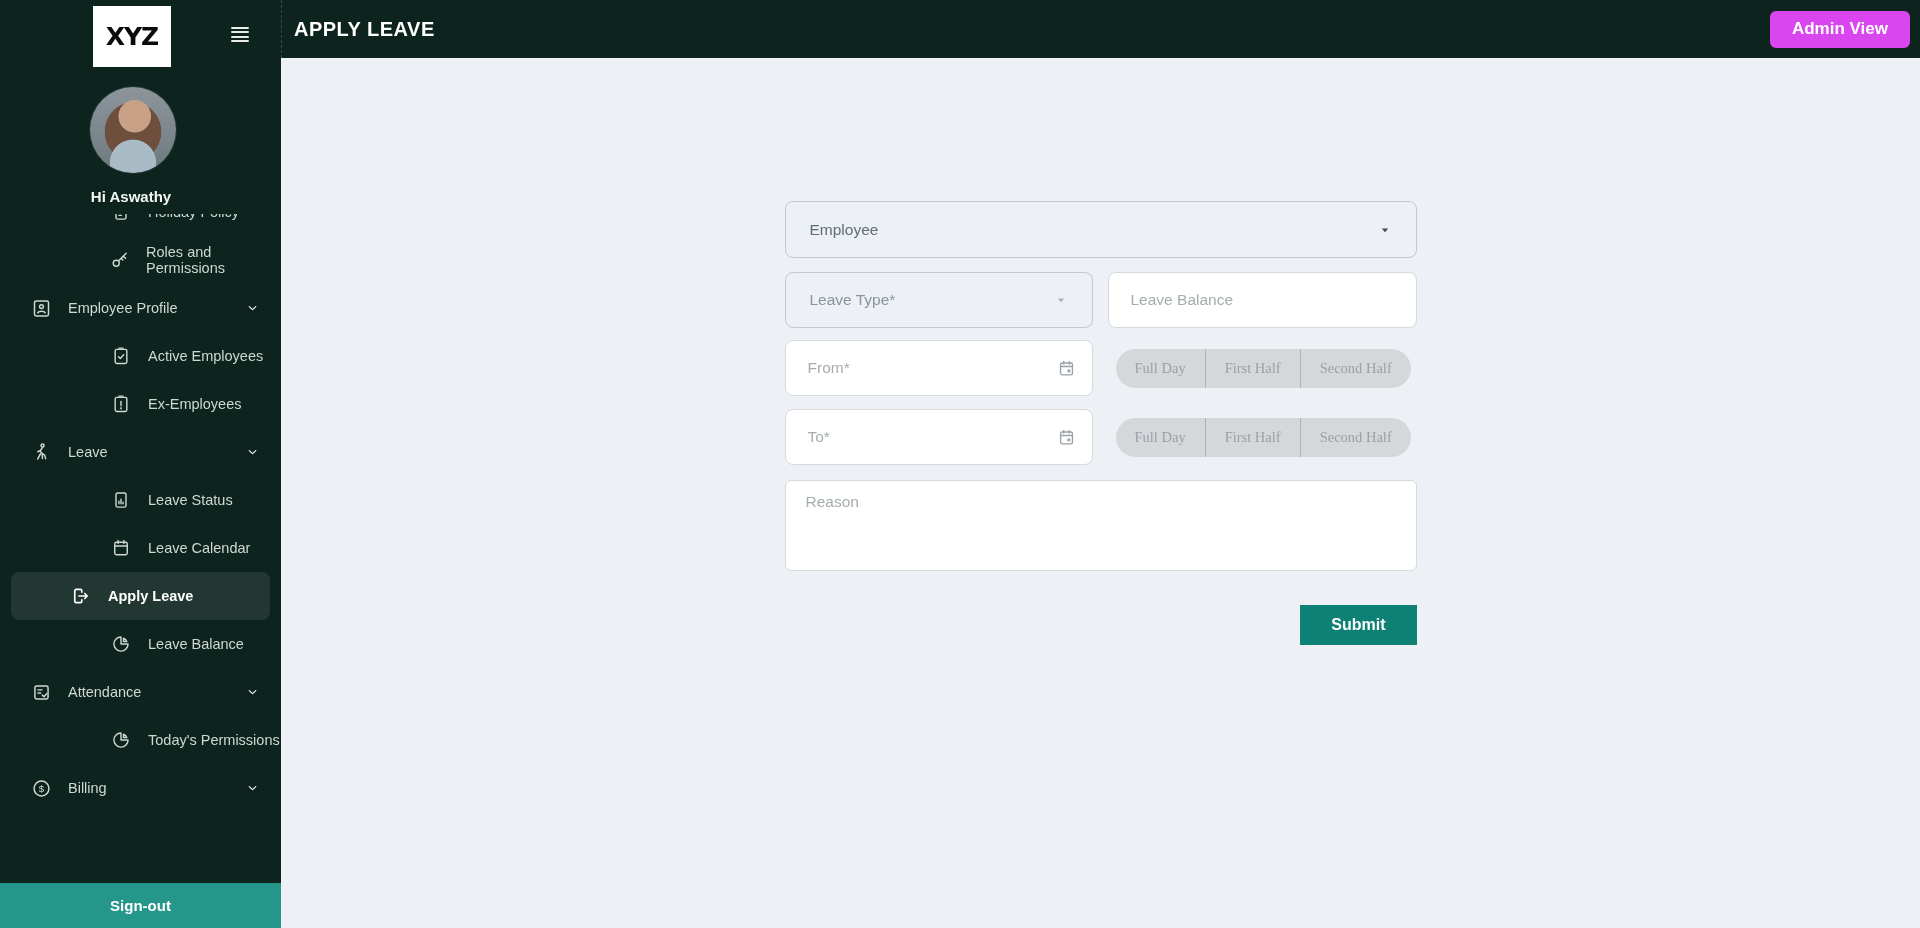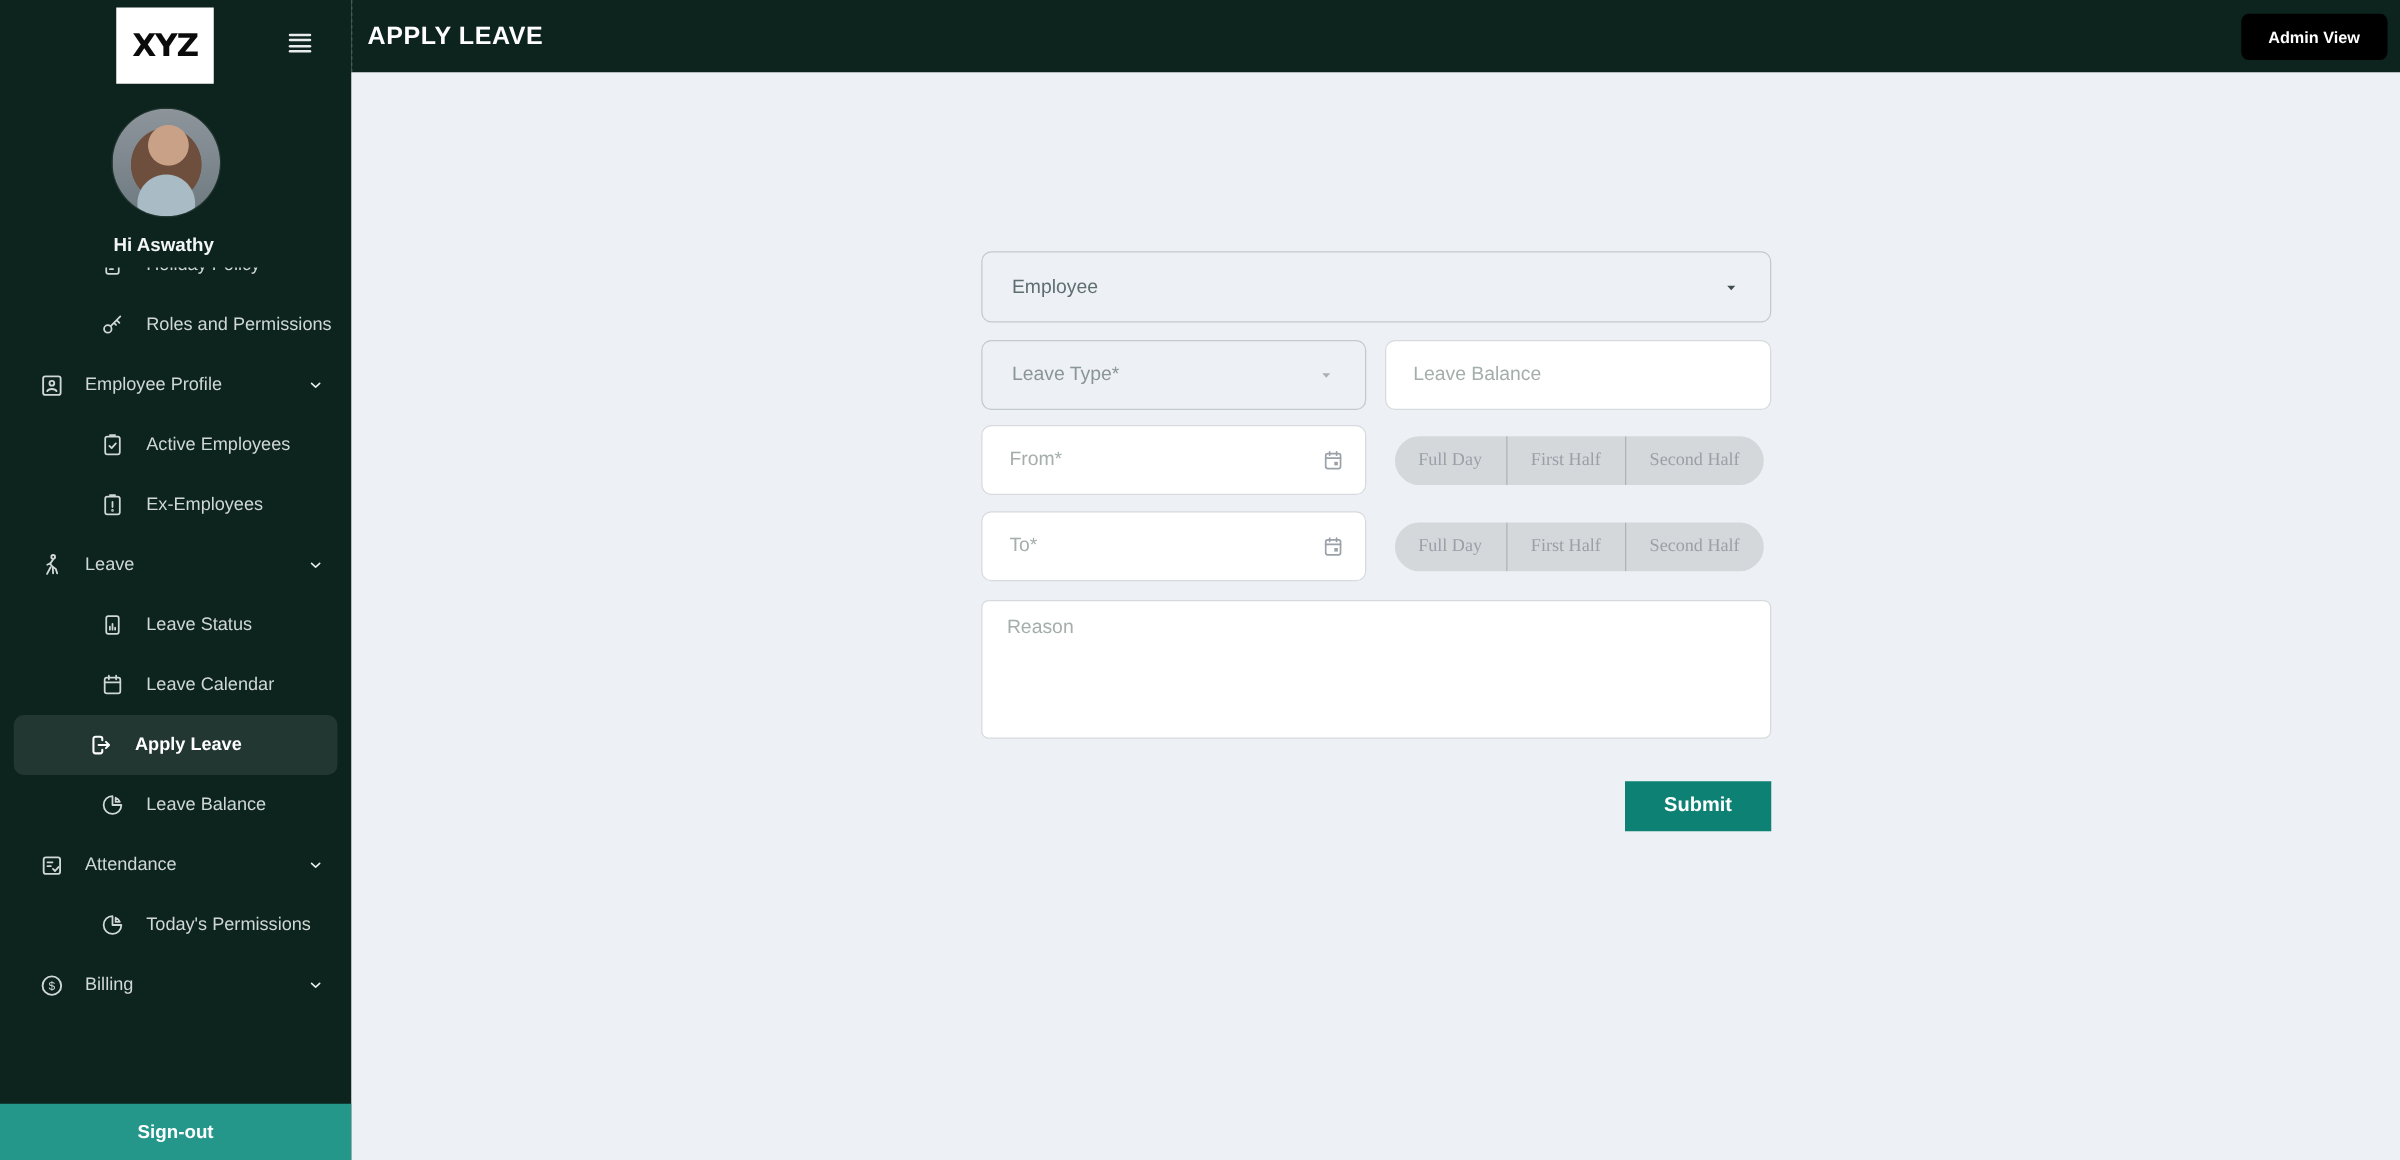--- a/index.html
+++ b/index.html
@@ -23,36 +23,36 @@
               radial-gradient(ellipse at 50% 52%, #6e4e3c 0 46%, rgba(0,0,0,0) 47%),
               linear-gradient(#8d959b, #6e7a80);
             box-shadow:0 0 0 1px rgba(255,255,255,0.08); }
   .greeting { position:absolute; top:188px; left:0; width:262px; text-align:center;
               color:#f3f6f5; font-size:15px; font-weight:700; }
   .nav { position:absolute; top:214px; bottom:45px; left:0; right:0; overflow:hidden; }
   .nav-item { position:relative; display:flex; align-items:center; height:48px; color:#cfd8d4;
               font-size:14.5px; cursor:pointer; }
   .nav-item .nav-icon { display:flex; align-items:center; justify-content:center; width:22px; height:22px; margin-right:16px; }
   .nav-item.parent { padding-left:30px; }
-  .nav-item.child  { padding-left:79px; }
+  .nav-item.child  { padding-left:110px; }
   .nav-item.clipped { margin-top:-26px; }
   .nav-item.active { background:rgba(255,255,255,0.09); border-radius:8px; margin-left:11px; margin-right:11px;
                      padding-left:59px; color:#ffffff; font-weight:700; }
   .chevron { position:absolute; right:22px; top:50%; transform:translateY(-50%); display:flex; color:#e6ecea; }
   .signout { position:absolute; bottom:0; left:0; width:281px; height:45px; background:#24968a;
              display:flex; align-items:center; justify-content:center; color:#ffffff;
              font-size:15px; font-weight:700; cursor:pointer; }
 
   
   .main { flex:1; display:flex; flex-direction:column; }
   .header { height:58px; background:#0d231e; display:flex; align-items:center;
             border-left:1px dashed rgba(255,255,255,0.18); padding:0 10px 0 12px; }
   .page-title { color:#ffffff; font-size:20px; font-weight:800; letter-spacing:0.5px; }
-  .admin-btn { margin-left:auto; background:#000000; color:#ffffff; border:none; border-radius:6px;
-               height:37px; padding:0 22px; font-size:13px; font-weight:700; cursor:pointer;
+  .admin-btn { margin-left:auto; background:#d946ef; color:#ffffff; border:none; border-radius:6px;
+               height:37px; padding:0 22px; font-size:17px; font-weight:700; cursor:pointer;
                font-family:"Liberation Sans", sans-serif; }
   .content { flex:1; background:#edf0f4; }
 
   
   .leave-form { width:632px; margin:143px auto 0 auto; }
   .field { border:1px solid #c3c9ce; border-radius:8px; background:transparent; color:#5e6e72;
            font-size:15.5px; display:flex; align-items:center; position:relative; }
   .field.white { background:#ffffff; border-color:#d7dadd; }
   .select-box { height:57px; padding:0 24px; cursor:pointer; }
   .select-box .caret { margin-left:auto; display:flex; }
@@ -63,21 +63,21 @@
   .row { display:flex; align-items:center; }
   .w-left { width:308px; height:56px; }
   .w-right { width:309px; height:56px; margin-left:15px; padding:0 22px; }
   .mt14 { margin-top:14px; } .mt12 { margin-top:12px; } .mt13 { margin-top:13px; } .mt15 { margin-top:15px; }
   .date-field { padding:0 16px 0 22px; }
   .cal-icon { margin-left:auto; color:#9aa1a8; display:flex; cursor:pointer; }
   .segment-pill { margin-left:23px; height:39px; background:#d5d8db; border-radius:20px;
                   display:flex; align-items:stretch; overflow:hidden;font-family:Liberation Serif, serif; }
   .segment { display:flex; align-items:center; padding:0 19px; color:#99a0a7; font-size:14.5px; cursor:pointer; }
   .seg-divider { width:1px; background:#aeb3b8; margin:0; }
-  .reason-box { height:111px; border:1px solid #d7dadd; border-radius:6px; background:#ffffff; padding:12px 20px; }
+  .reason-box { height:91px; border:1px solid #d7dadd; border-radius:6px; background:#ffffff; padding:12px 20px; }
   .submit-row { display:flex; justify-content:flex-end; margin-top:34px; }
   .submit-btn { background:#0c8174; color:#ffffff; border:none; border-radius:0; height:40px;
                 padding:0 31px; font-size:16px; font-weight:700; cursor:pointer;
                 font-family:"Liberation Sans", sans-serif; }
   svg { display:block; }
 </style>
 </head>
 <body>
 
 <div class="app">

